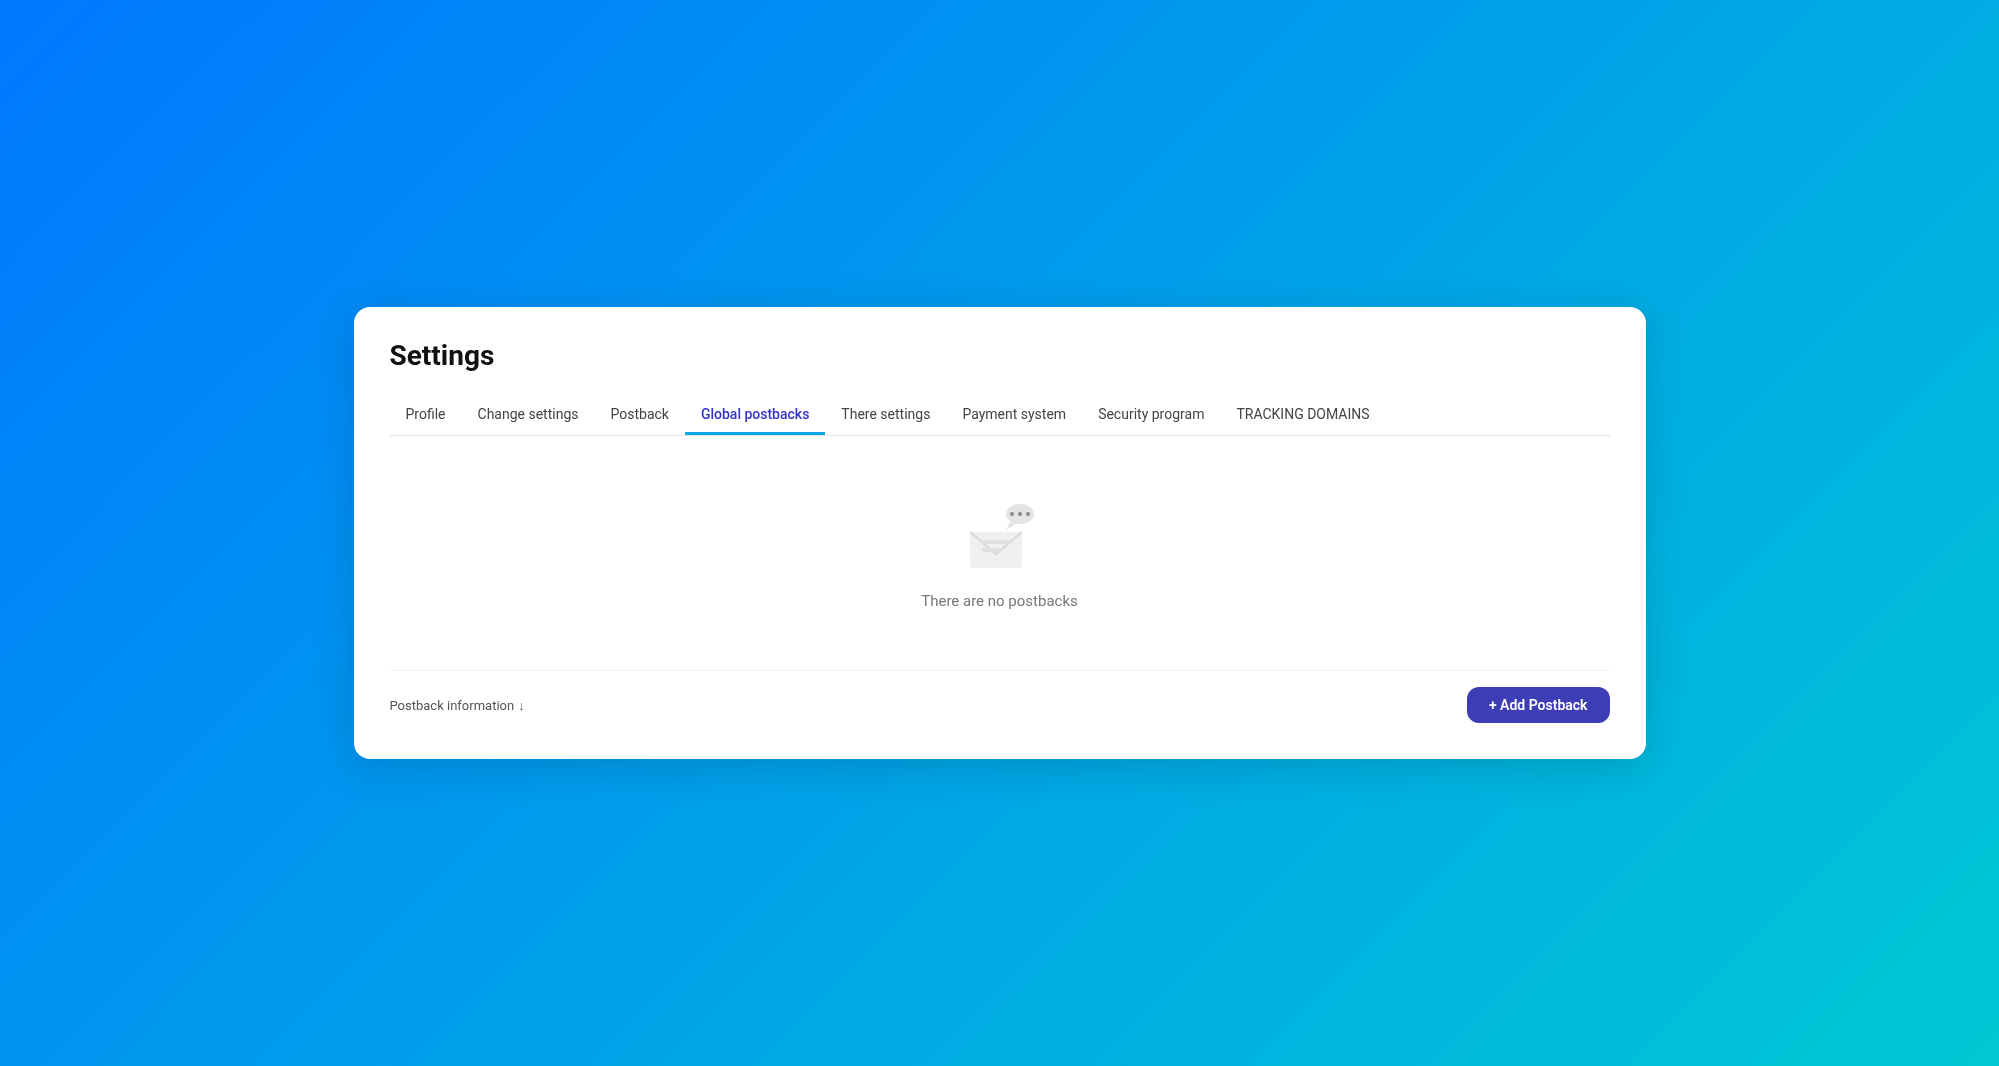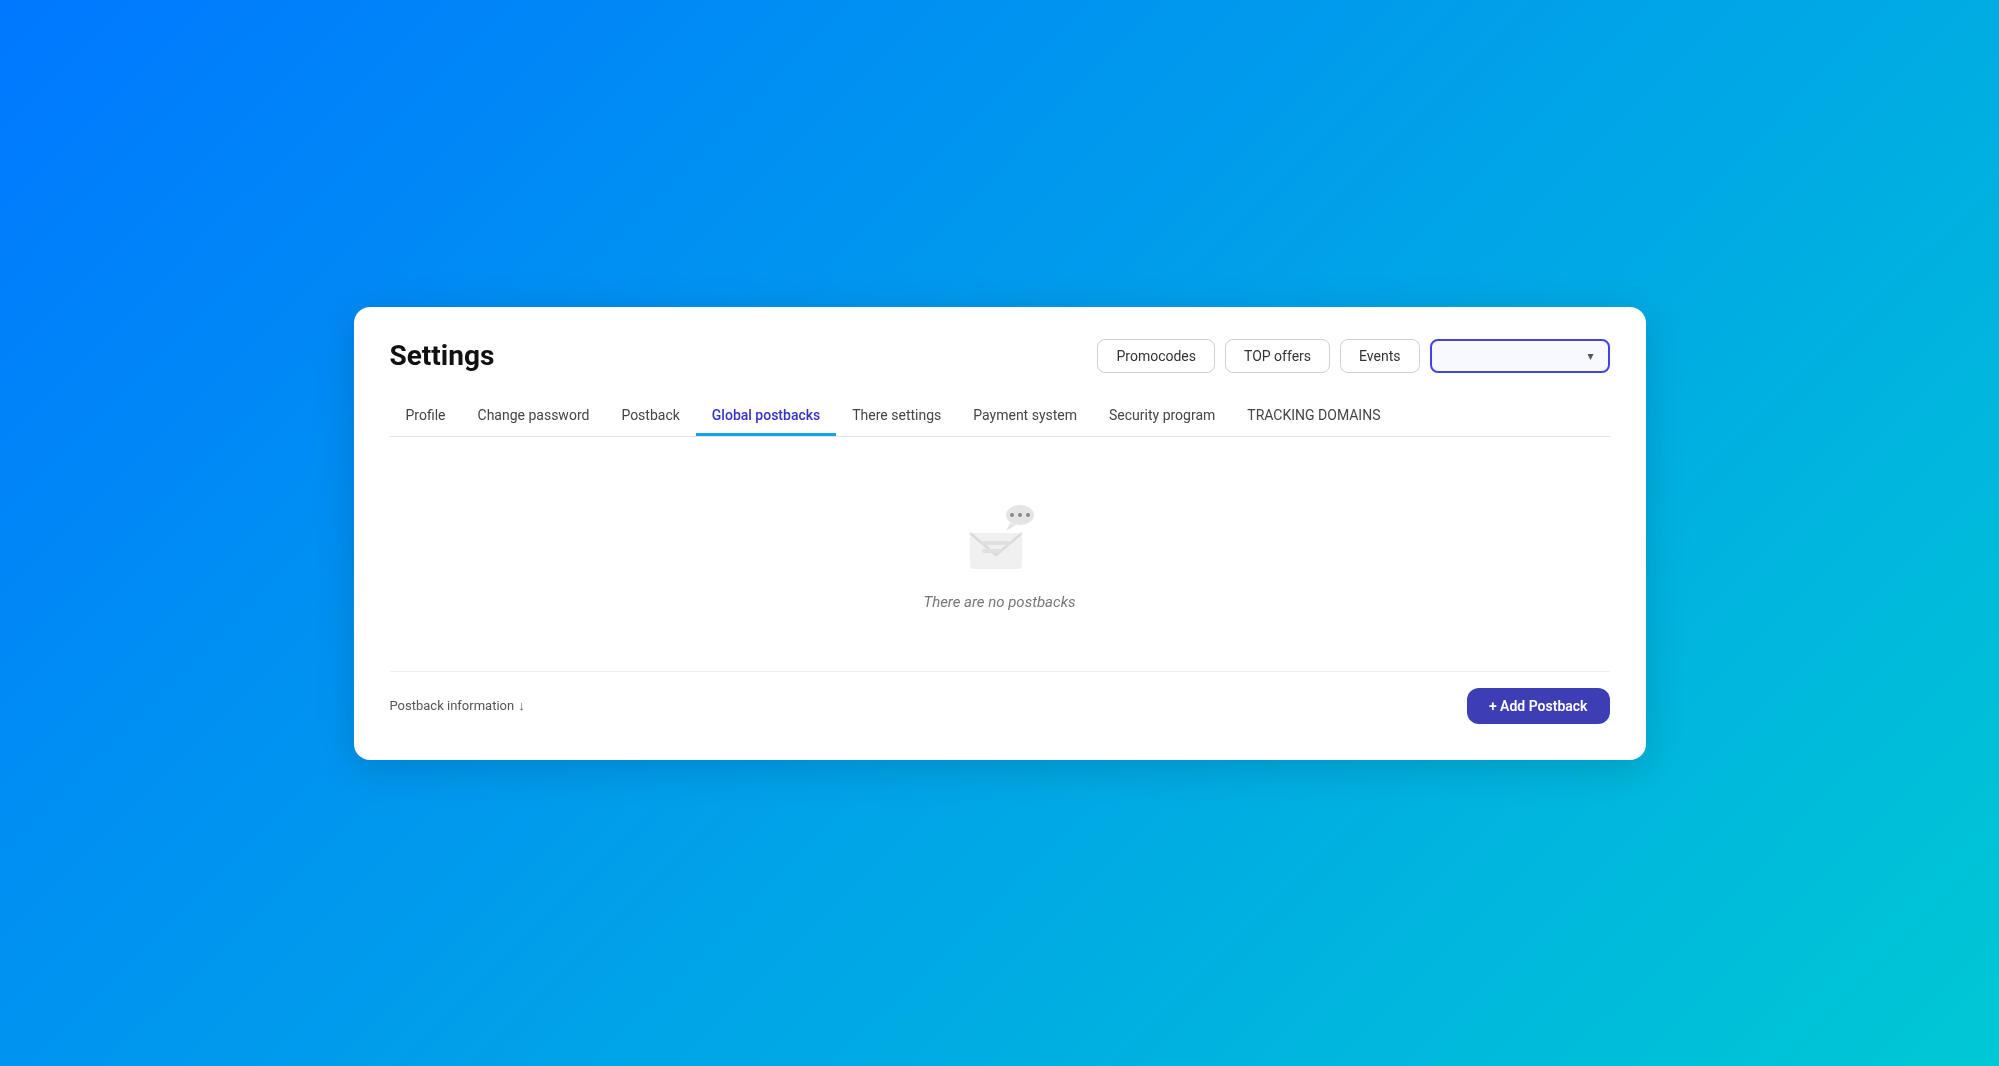--- a/index.html
+++ b/index.html
@@ -102,24 +102,24 @@
     .tab.active {
       color: #3333cc;
       border-bottom: 3px solid #0ea5e9;
       font-weight: 500;
     }
 
     .content-area {
       min-height: 200px;
       display: flex;
       flex-direction: column;
+      align-items: center;
       justify-content: center;
       padding: 60px 20px 40px;
       position: relative;
-      font-style: italic;
     }
 
     .empty-state {
       display: flex;
       flex-direction: column;
       align-items: center;
       gap: 16px;
     }
 
     .empty-icon {
@@ -175,34 +175,25 @@
     .speech-bubble {
       opacity: 0.4;
     }
   </style>
 </head>
 <body>
 
 <div class="card">
   <div class="card-header">
     <h1 class="page-title">Settings</h1>
-    <div class="header-actions">
-      <button class="action-btn">Promocodes</button>
-      <button class="action-btn">TOP offers</button>
-      <button class="action-btn">Events</button>
-      <div class="dropdown-select">
-        <span></span>
-        <span class="dropdown-arrow">▾</span>
-      </div>
-    </div>
   </div>
 
   <div class="tabs">
     <button class="tab">Profile</button>
-    <button class="tab">Change password</button>
+    <button class="tab">Change settings</button>
     <button class="tab">Postback</button>
     <button class="tab active">Global postbacks</button>
     <button class="tab">There settings</button>
     <button class="tab">Payment system</button>
     <button class="tab">Security program</button>
     <button class="tab">TRACKING DOMAINS</button>
   </div>
 
   <div class="content-area">
     <div class="empty-state">

